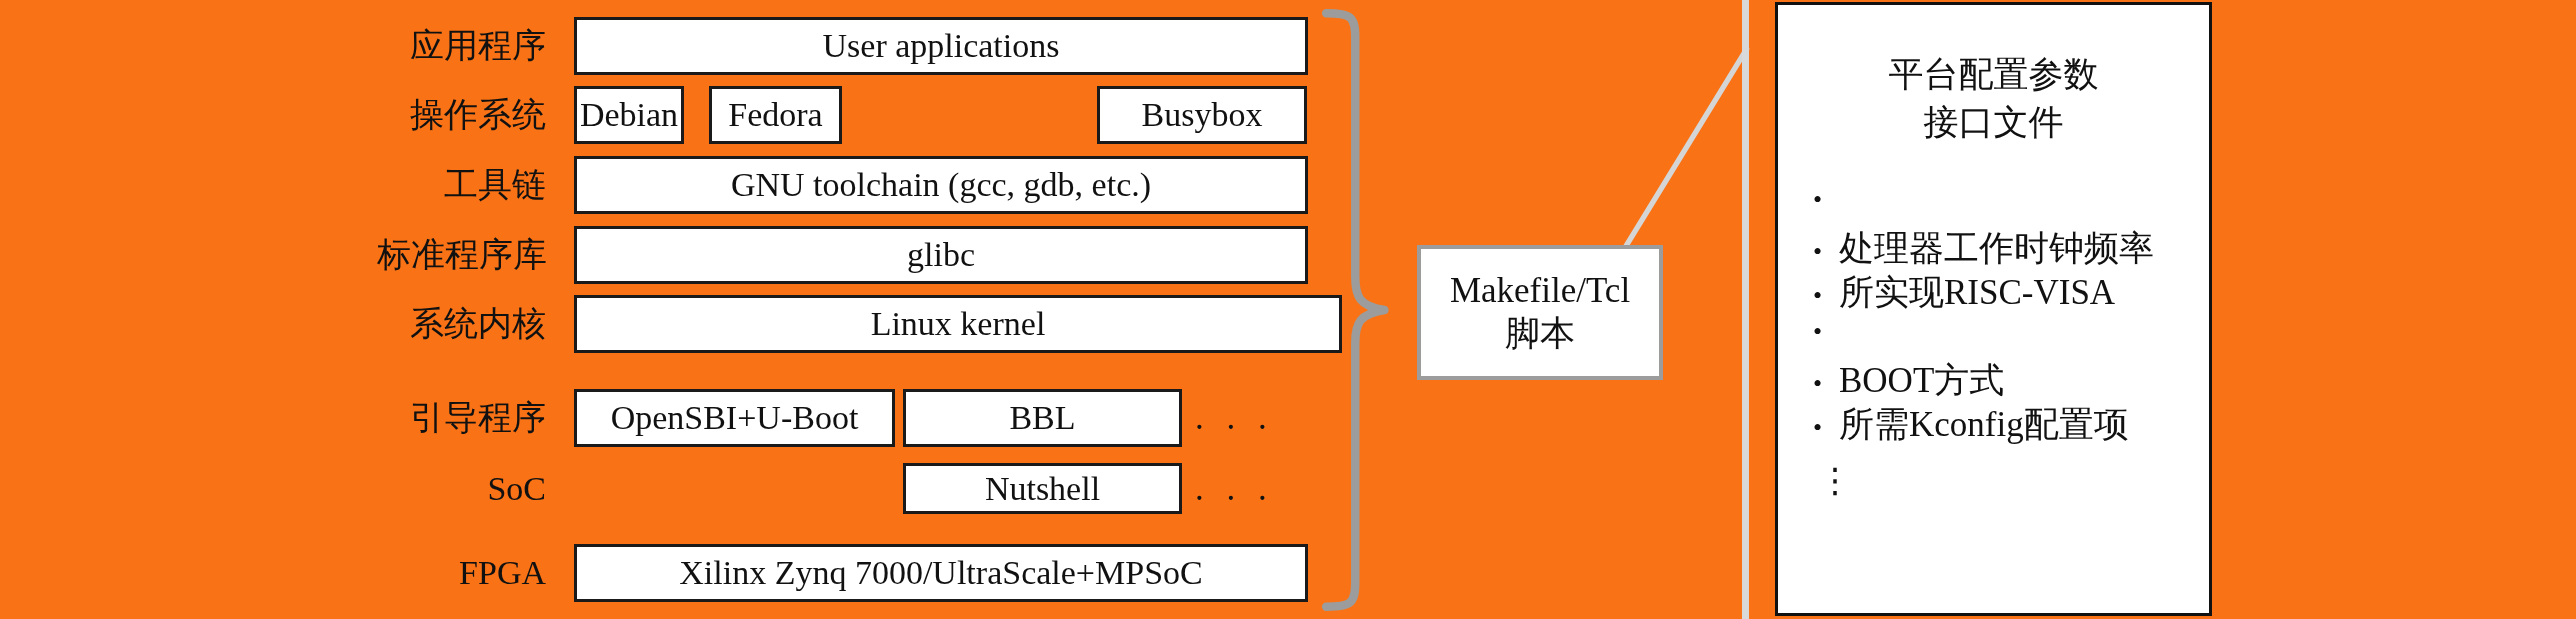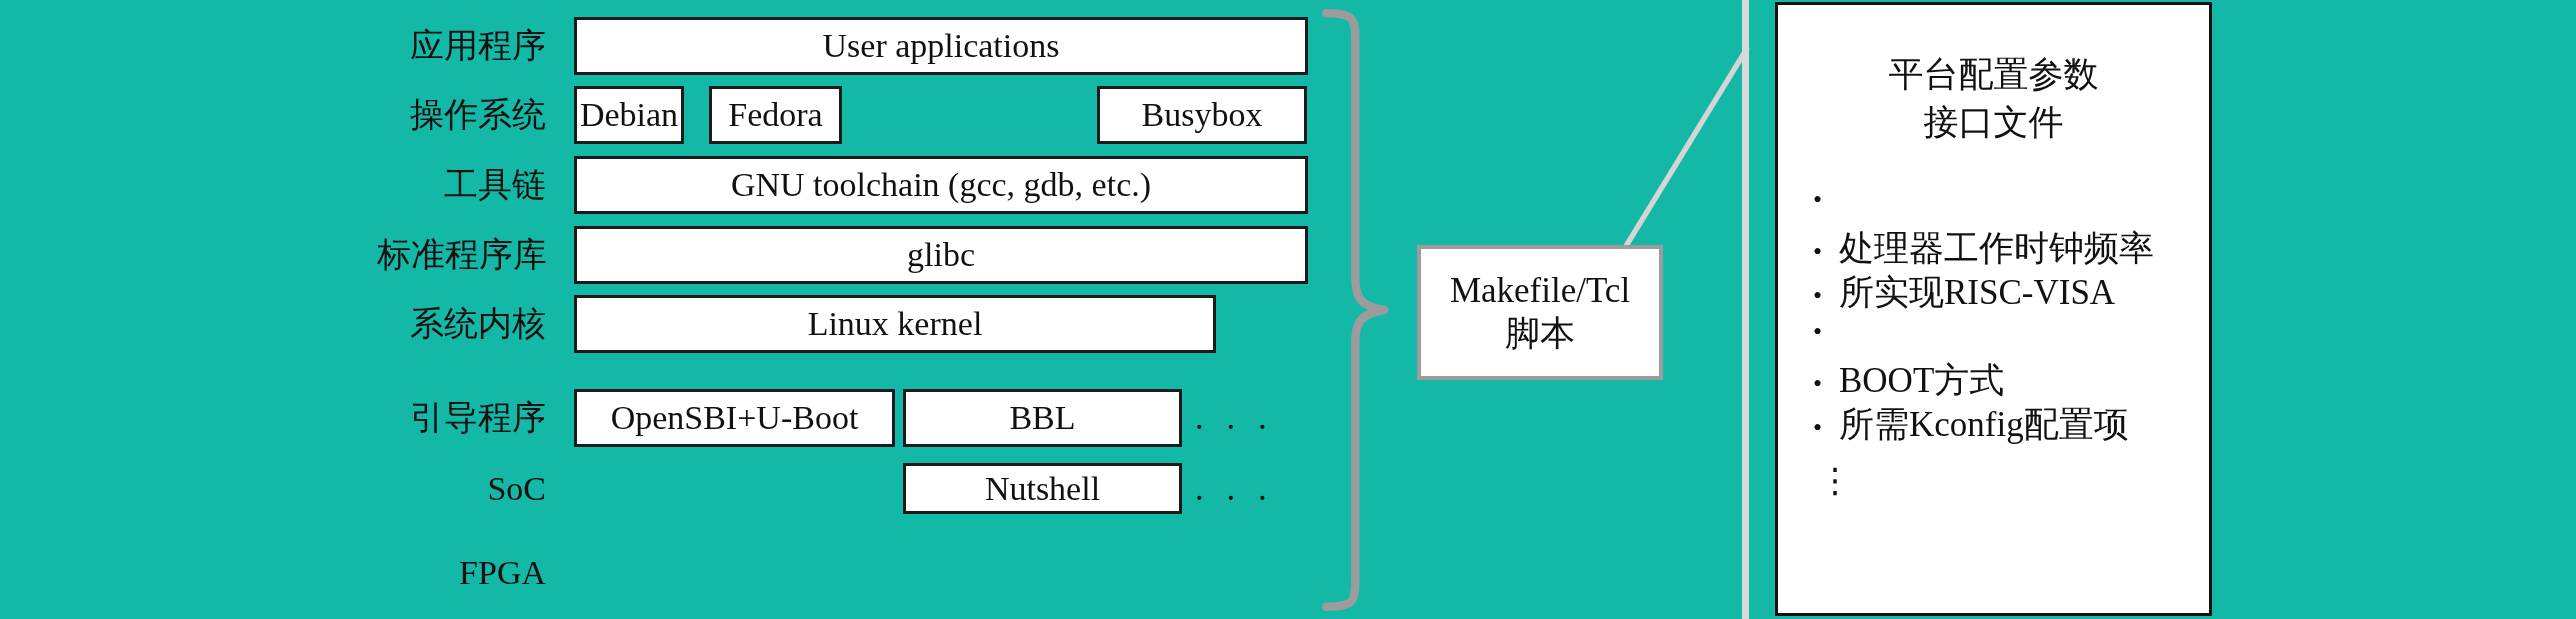--- a/index.html
+++ b/index.html
@@ -9,21 +9,21 @@
     background: #ffffff;
   }
   body {
     font-family: "Liberation Serif", "DejaVu Serif", serif;
     color: #111111;
   }
   #canvas {
     position: relative;
     width: 2576px;
     height: 620px;
-    background: #14b8a6;
+    background: #f97316;
     overflow: hidden;
   }
 
   
   .row-label {
     position: absolute;
     font-size: 34px;
     line-height: 1;
     color: #111;
     text-align: right;
@@ -150,29 +150,30 @@
   <div class="stack-box" style="left:574px; top:17px; width:734px; height:58px;">User applications</div>
 
   <div class="stack-box thin" style="left:574px; top:86px; width:110px; height:58px;">Debian</div>
   <div class="stack-box thin" style="left:709px; top:86px; width:133px; height:58px;">Fedora</div>
   <div class="stack-box thin" style="left:1097px; top:86px; width:210px; height:58px;">Busybox</div>
 
   <div class="stack-box" style="left:574px; top:156px; width:734px; height:58px;">GNU toolchain (gcc, gdb, etc.)</div>
 
   <div class="stack-box" style="left:574px; top:226px; width:734px; height:58px;">glibc</div>
 
-  <div class="stack-box" style="left:574px; top:295px; width:642px; height:58px;">Linux kernel</div>
+  <div class="stack-box" style="left:574px; top:295px; width:768px; height:58px;">Linux kernel</div>
 
   <div class="stack-box thin" style="left:574px; top:389px; width:321px; height:58px;">OpenSBI+U-Boot</div>
   <div class="stack-box thin" style="left:903px; top:389px; width:279px; height:58px;">BBL</div>
   <div class="ellipsis-h" style="left:1195px; top:389px; height:58px;">. . .</div>
 
   <div class="stack-box thin" style="left:903px; top:463px; width:279px; height:51px;">Nutshell</div>
   <div class="ellipsis-h" style="left:1195px; top:463px; height:51px;">. . .</div>
 
+  <div class="stack-box" style="left:574px; top:544px; width:734px; height:58px;">Xilinx Zynq 7000/UltraScale+MPSoC</div>
 
   <svg class="brace" style="left:1320px; top:6.2px;" width="69" height="608" viewBox="0 0 90 790" fill="none" xmlns="http://www.w3.org/2000/svg">
     <path d="M 8 8 C 40 8, 46 12, 46 40
              L 46 352 C 46 378, 52 390, 84 395
              C 52 400, 46 412, 46 438
              L 46 750 C 46 778, 40 782, 8 782" stroke="#9c9c9c" stroke-width="11" stroke-linecap="round" stroke-linejoin="round" fill="none"></path>
   </svg>
 
   <svg class="brace" style="left:1617px; top:46px;" width="139" height="208" viewBox="0 0 180 270" fill="none" xmlns="http://www.w3.org/2000/svg">
     <path d="M 168 4 L 10 262" stroke="#d5d5d5" stroke-width="7" fill="none" stroke-linecap="round"></path>

